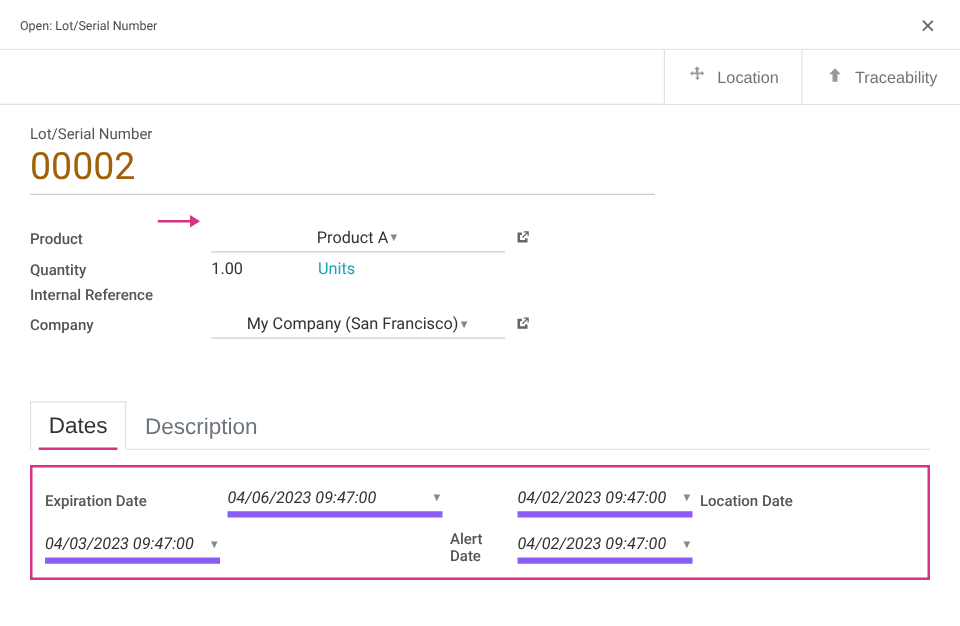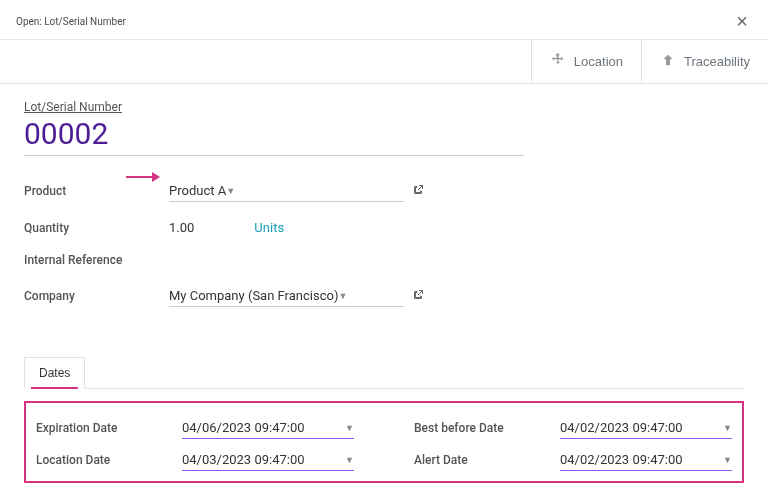--- a/index.html
+++ b/index.html
@@ -5,40 +5,40 @@
 * { box-sizing: border-box; margin: 0; padding: 0; }
 body { font-family: -apple-system, BlinkMacSystemFont, "Segoe UI", Roboto, sans-serif; font-size: 13px; color: #4c4c4c; background: #fff; width: 768px; }
 .modal { border-top: 1px solid transparent; }
 .modal-header { display: flex; justify-content: space-between; align-items: center; padding: 10px 16px 8px; border-bottom: 1px solid #e5e5e5; }
 .modal-title { font-size: 10px; font-weight: 400; color: #4c4c4c; }
 .close-btn { background: none; border: none; font-size: 20px; color: #666; cursor: pointer; padding: 0 4px; line-height: 1; }
 .toolbar { display: flex; justify-content: flex-end; border-bottom: 1px solid #dee2e6; }
 .toolbar-btn { display: flex; align-items: center; gap: 8px; padding: 12px 18px; border: none; border-left: 1px solid #dee2e6; background: #fff; color: #6c757d; font-size: 13px; cursor: pointer; }
 .toolbar-btn svg { width: 16px; height: 16px; fill: #999; }
 .body { padding: 16px 24px; }
-.field-title-label { font-size: 12px; color: #555; margin-bottom: 2px; text-decoration: underline; }
-.lot-number { font-size: 30px; font-weight: 400; color: #4c1d95; border-bottom: 1px solid #ccc; display: inline-block; min-width: 500px; padding-bottom: 4px; margin-bottom: 24px; }
-.form-grid { display: grid; grid-template-columns: 145px 1fr; row-gap: 18px; align-items: center; max-width: 400px; }
+.field-title-label { font-size: 12px; color: #555; margin-bottom: 2px; }
+.lot-number { font-size: 30px; font-weight: 400; color: #a16207; border-bottom: 1px solid #ccc; display: inline-block; min-width: 500px; padding-bottom: 4px; margin-bottom: 24px; }
+.form-grid { display: grid; grid-template-columns: 145px 1fr; row-gap: 6px; align-items: center; max-width: 400px; }
 .form-label { font-size: 12px; color: #555; font-weight: 500; }
 .selectish { display: flex; align-items: center; gap: 8px; }
-.select-input { flex: 1; border: none; border-bottom: 1px solid #ccc; padding: 3px 0; font-size: 13px; color: #333; display: flex; justify-content: flex-start; align-items: center; }
+.select-input { flex: 1; border: none; border-bottom: 1px solid #ccc; padding: 3px 0; font-size: 13px; color: #333; display: flex; justify-content: center; align-items: center; }
 .caret { font-size: 9px; color: #888; }
 .ext-link { color: #666; font-size: 11px; cursor: pointer; }
 .qty-row { display: flex; gap: 60px; align-items: flex-start; }
 .qty-val { color: #333; }
 .units-link { color: #17a2b8; cursor: pointer; }
 .arrow-annot { position: absolute; left: 126px; top: 169px; pointer-events: none; }
 .arrow-annot svg { width: 34px; height: 14px; }
 .tabs { margin-top: 50px; display: flex; border-bottom: 1px solid #dee2e6; }
-.tab { padding: 8px 14px; font-size: 12px; color: #6c757d; border: 1px solid transparent; border-bottom: none; background: none; cursor: pointer; margin-bottom: -1px; }
+.tab { padding: 8px 14px; font-size: 18px; color: #6c757d; border: 1px solid transparent; border-bottom: none; background: none; cursor: pointer; margin-bottom: -1px; }
 .tab.active { color: #333; border-color: #dee2e6; border-bottom: 1px solid #fff; background: #fff; position: relative; }
 .tab.active::after { content:""; position:absolute; left:6px; right:6px; bottom:-1px; height:2px; background:#d63384; }
 .highlight-box { border: 2px solid #d63384; padding: 14px 10px 10px 10px; margin-top: 12px; }
 .dates-grid { display: grid; grid-template-columns: 140px 1fr 48px 140px 1fr; row-gap: 10px; column-gap: 6px; align-items: center; }
-.date-input { border: none; border-bottom: 1px solid #8b5cf6; padding: 3px 0; font-size: 13px; color: #333; display: flex; justify-content: space-between; align-items: center; }
+.date-input { border: none; border-bottom: 5px solid #8b5cf6; padding: 3px 0; font-size: 13px; color: #333; display: flex; justify-content: space-between; align-items: center; font-style: italic; }
 .footer { display: flex; align-items: center; gap: 14px; padding: 10px 12px; border-top: 1px solid #e5e5e5; border-bottom: 1px solid #e5e5e5; margin-top: 28px; }
 .wrap { position: relative; }
 </style>
 </head>
 <body>
 
 <div class="modal wrap">
   <div class="modal-header">
     <div class="modal-title">Open: Lot/Serial Number</div>
     <button class="close-btn">×</button>
@@ -106,31 +106,31 @@
         <span class="ext-link">
           <svg width="12" height="12" viewBox="0 0 24 24" fill="none" stroke="#666" stroke-width="2">
               <path d="M14 3h7v7M21 3l-9 9M5 5h5v2H7v10h10v-3h2v5H5z"></path>
             </svg>
         </span>
       </div>
     </div>
 
     <div class="tabs">
       <button class="tab active">Dates</button>
+      <button class="tab">Description</button>
     </div>
 
     <div class="highlight-box">
       <div class="dates-grid">
         <div class="form-label">Expiration Date</div>
         <div class="date-input">
           <span>04/06/2023 09:47:00</span>
           <span class="caret">▼</span>
         </div>
         <div></div>
-        <div class="form-label">Best before Date</div>
         <div class="date-input">
           <span>04/02/2023 09:47:00</span>
           <span class="caret">▼</span>
         </div>
 
         <div class="form-label">Location Date</div>
         <div class="date-input">
           <span>04/03/2023 09:47:00</span>
           <span class="caret">▼</span>
         </div>

